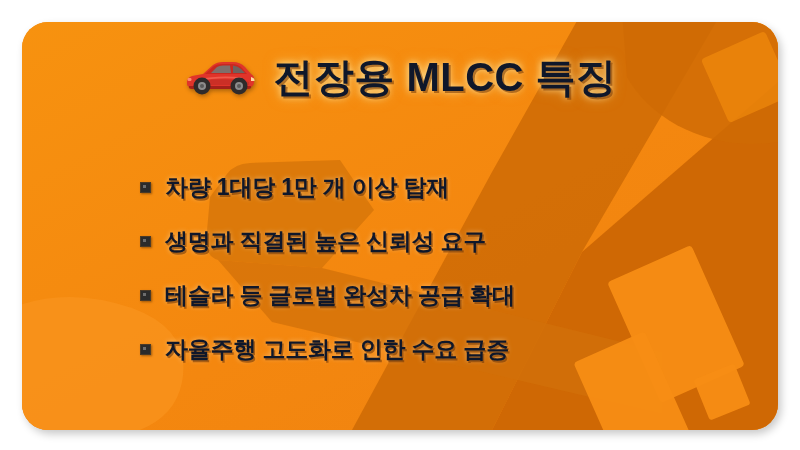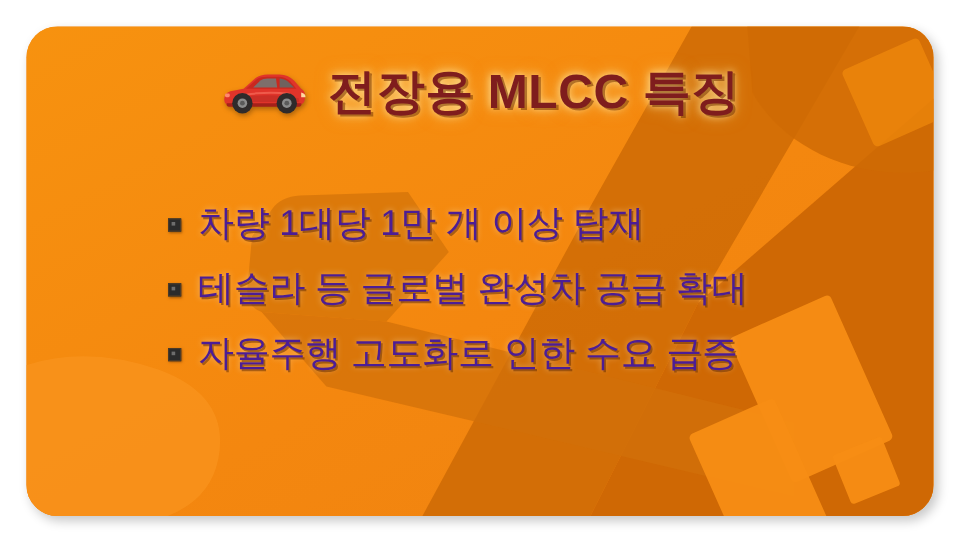--- a/index.html
+++ b/index.html
@@ -63,21 +63,21 @@
     width: 74px;
     height: 46px;
     flex: 0 0 auto;
     display: block;
     filter: drop-shadow(1px 2px 2px rgba(0,0,0,0.30));
   }
 
   .title {
     font-size: 40px;
     font-weight: bold;
-    color: #7f1d1d;
+    color: #0f172a;
     letter-spacing: 0.5px;
     line-height: 1;
     white-space: nowrap;
     text-shadow:
        2px 2px 0   rgba(120,55,0,0.55),
        0   0   7px rgba(255,238,170,0.95),
        0   0  14px rgba(255,225,140,0.55);
   }
 
   
@@ -111,23 +111,23 @@
     content: "";
     position: absolute;
     left: 2px;
     top: 2px;
     width: 3px;
     height: 3px;
     background: #6d6d6d;
   }
 
   .bullet-text {
-    font-size: 30px;
-    font-weight: normal;
-    color: #4c1d95;
+    font-size: 23px;
+    font-weight: bold;
+    color: #0f172a;
     line-height: 1;
     white-space: nowrap;
     letter-spacing: -0.2px;
     text-shadow:
        1.5px 1.5px 0 rgba(110,50,0,0.55),
        0 0 5px rgba(255,240,200,0.55);
   }
 </style>
 </head>
 <body>
@@ -203,20 +203,24 @@
       <div class="title">전장용 MLCC 특징</div>
     </div>
 
     <div class="bullet-list">
 
       <div class="bullet-item">
         <span class="bullet-marker"></span>
         <span class="bullet-text">차량 1대당 1만 개 이상 탑재</span>
       </div>
 
+      <div class="bullet-item">
+        <span class="bullet-marker"></span>
+        <span class="bullet-text">생명과 직결된 높은 신뢰성 요구</span>
+      </div>
 
       <div class="bullet-item">
         <span class="bullet-marker"></span>
         <span class="bullet-text">테슬라 등 글로벌 완성차 공급 확대</span>
       </div>
 
       <div class="bullet-item">
         <span class="bullet-marker"></span>
         <span class="bullet-text">자율주행 고도화로 인한 수요 급증</span>
       </div>

